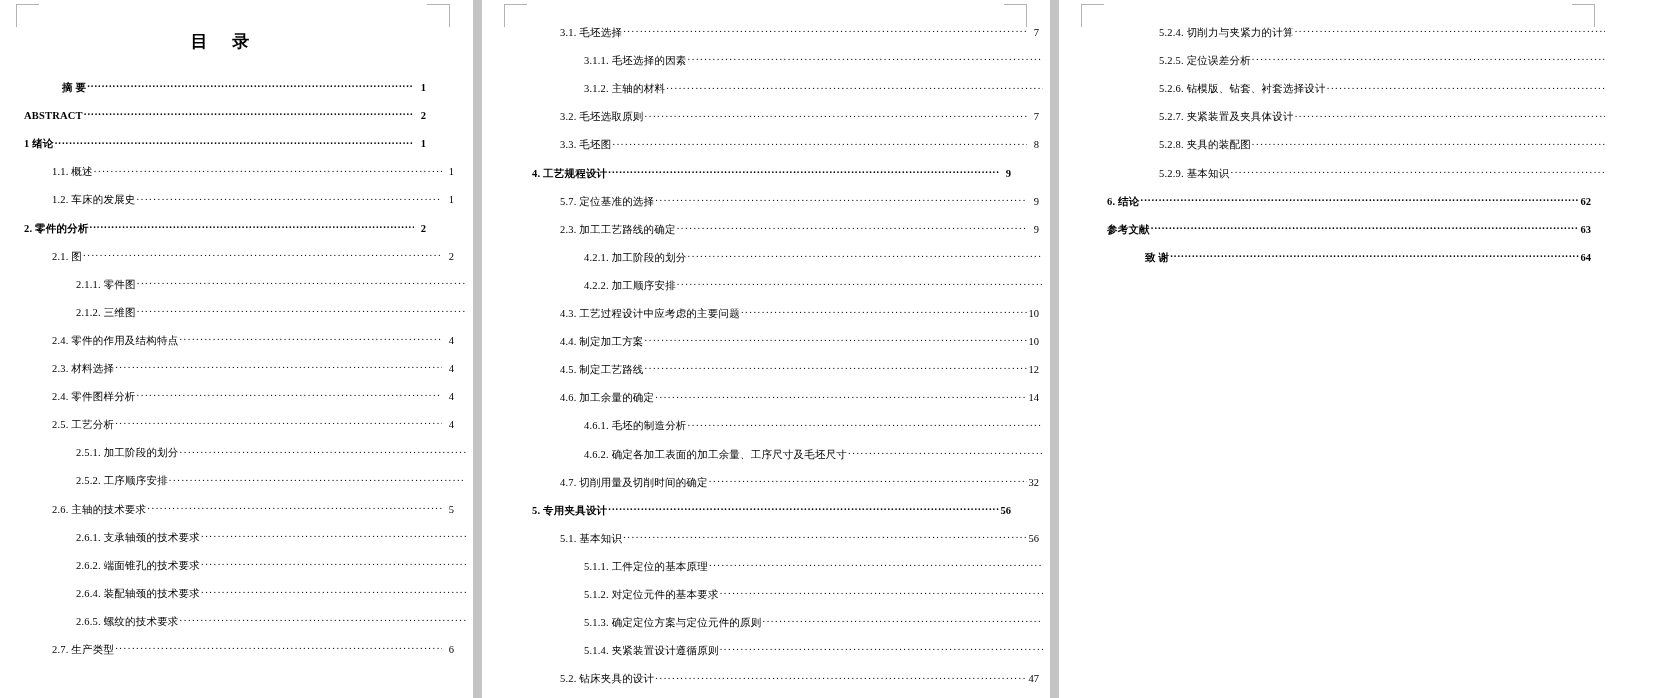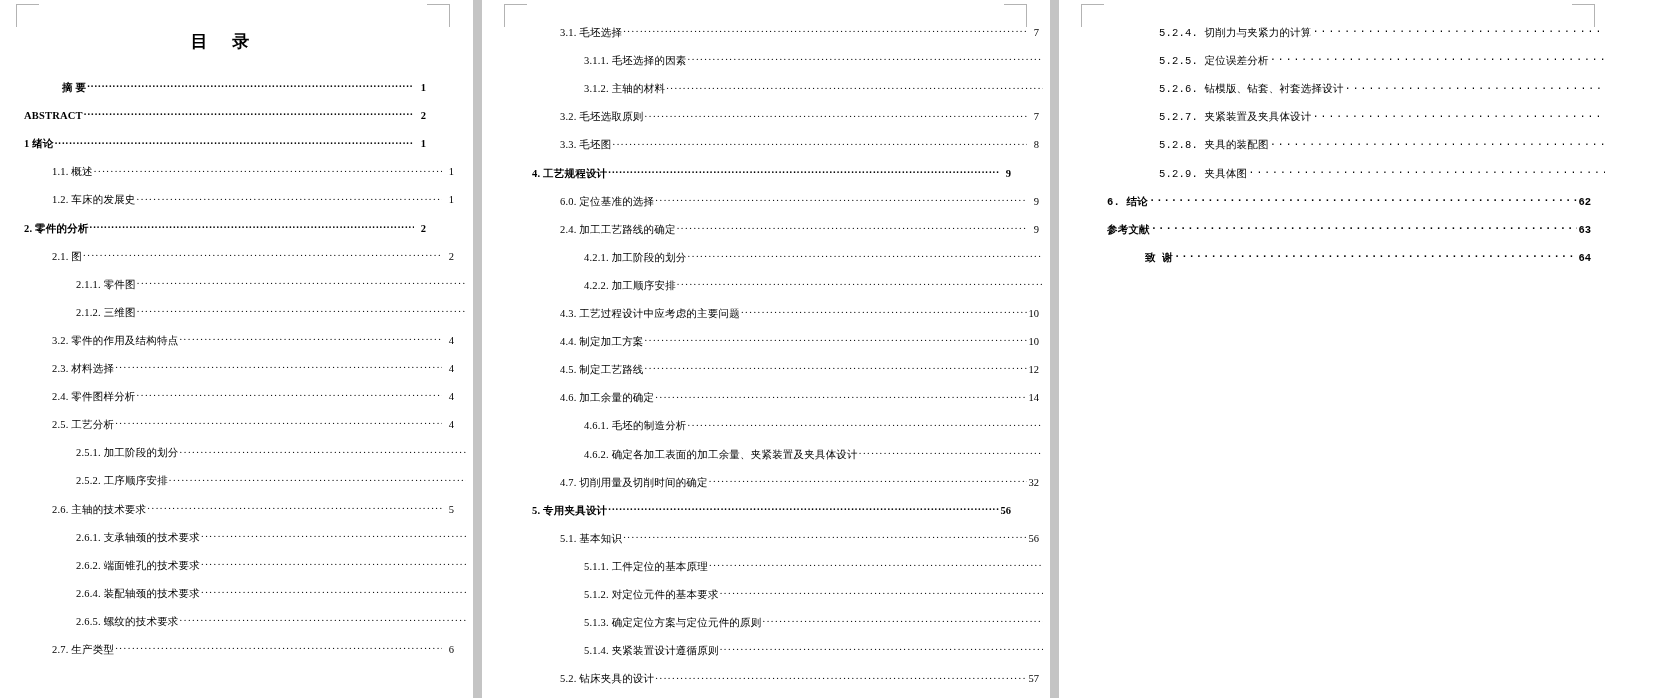--- a/index.html
+++ b/index.html
@@ -28,21 +28,21 @@
   .page {
     position: relative;
     background: #ffffff;
     height: 698px;
     box-sizing: border-box;
     overflow: hidden;
     flex: 0 0 auto;
   }
   .page-1 { width: 466px; padding: 0 40px 0 24px; }
   .page-2 { width: 555px; padding: 0 40px 0 36px; }
-  .page-3 { width: 540px; padding: 0 20px 0 36px; font-family: Liberation Mono, monospace; }
+  .page-3 { width: 540px; padding: 0 20px 0 36px; }
 
   .gutter {
     flex: 0 0 auto;
     width: 22px;
     height: 698px;
     background: #ffffff;
     position: relative;
   }
   .gutter::before {
     content: "";
@@ -188,21 +188,21 @@
         </div>
         <div class="toc-row lvl-3">
           <span class="label">2.1.1. 零件图</span>
           <span class="leader"></span>
         </div>
         <div class="toc-row lvl-3">
           <span class="label">2.1.2. 三维图</span>
           <span class="leader"></span>
         </div>
         <div class="toc-row lvl-2">
-          <span class="label">3.2. 零件的作用及结构特点</span>
+          <span class="label">2.4. 零件的作用及结构特点</span>
           <span class="leader"></span>
           <span class="pageno">4</span>
         </div>
         <div class="toc-row lvl-2">
           <span class="label">2.3. 材料选择</span>
           <span class="leader"></span>
           <span class="pageno">4</span>
         </div>
         <div class="toc-row lvl-2">
           <span class="label">2.4. 零件图样分析</span>
@@ -280,26 +280,26 @@
           <span class="label">3.3. 毛坯图</span>
           <span class="leader"></span>
           <span class="pageno">8</span>
         </div>
         <div class="toc-row lvl-1">
           <span class="label">4. 工艺规程设计</span>
           <span class="leader"></span>
           <span class="pageno">9</span>
         </div>
         <div class="toc-row lvl-2">
-          <span class="label">6.0. 定位基准的选择</span>
+          <span class="label">5.7. 定位基准的选择</span>
           <span class="leader"></span>
           <span class="pageno">9</span>
         </div>
         <div class="toc-row lvl-2">
-          <span class="label">2.4. 加工工艺路线的确定</span>
+          <span class="label">2.3. 加工工艺路线的确定</span>
           <span class="leader"></span>
           <span class="pageno">9</span>
         </div>
         <div class="toc-row lvl-3">
           <span class="label">4.2.1. 加工阶段的划分</span>
           <span class="leader"></span>
         </div>
         <div class="toc-row lvl-3">
           <span class="label">4.2.2. 加工顺序安排</span>
           <span class="leader"></span>
@@ -322,21 +322,21 @@
         <div class="toc-row lvl-2">
           <span class="label">4.6. 加工余量的确定</span>
           <span class="leader"></span>
           <span class="pageno">14</span>
         </div>
         <div class="toc-row lvl-3">
           <span class="label">4.6.1. 毛坯的制造分析</span>
           <span class="leader"></span>
         </div>
         <div class="toc-row lvl-3">
-          <span class="label">4.6.2. 确定各加工表面的加工余量、夹紧装置及夹具体设计</span>
+          <span class="label">4.6.2. 确定各加工表面的加工余量、工序尺寸及毛坯尺寸</span>
           <span class="leader"></span>
         </div>
         <div class="toc-row lvl-2">
           <span class="label">4.7. 切削用量及切削时间的确定</span>
           <span class="leader"></span>
           <span class="pageno">32</span>
         </div>
         <div class="toc-row lvl-1">
           <span class="label">5. 专用夹具设计</span>
           <span class="leader"></span>
@@ -359,21 +359,21 @@
           <span class="label">5.1.3. 确定定位方案与定位元件的原则</span>
           <span class="leader"></span>
         </div>
         <div class="toc-row lvl-3">
           <span class="label">5.1.4. 夹紧装置设计遵循原则</span>
           <span class="leader"></span>
         </div>
         <div class="toc-row lvl-2">
           <span class="label">5.2. 钻床夹具的设计</span>
           <span class="leader"></span>
-          <span class="pageno">57</span>
+          <span class="pageno">47</span>
         </div>
         <div class="toc-row lvl-3"></div>
       </div>
   </div>
 
   <div class="gutter"></div>
 
   <div class="page page-3">
     <div class="crop tl"></div>
     <div class="crop tr2"></div>
@@ -392,21 +392,21 @@
         </div>
         <div class="toc-row lvl-3">
           <span class="label">5.2.7. 夹紧装置及夹具体设计</span>
           <span class="leader"></span>
         </div>
         <div class="toc-row lvl-3">
           <span class="label">5.2.8. 夹具的装配图</span>
           <span class="leader"></span>
         </div>
         <div class="toc-row lvl-3">
-          <span class="label">5.2.9. 夹具体图</span>
+          <span class="label">5.2.9. 基本知识</span>
           <span class="leader"></span>
         </div>
         <div class="toc-row lvl-1">
           <span class="label">6. 结论</span>
           <span class="leader"></span>
           <span class="pageno">62</span>
         </div>
         <div class="toc-row lvl-0">
           <span class="label">参考文献</span>
           <span class="leader"></span>

